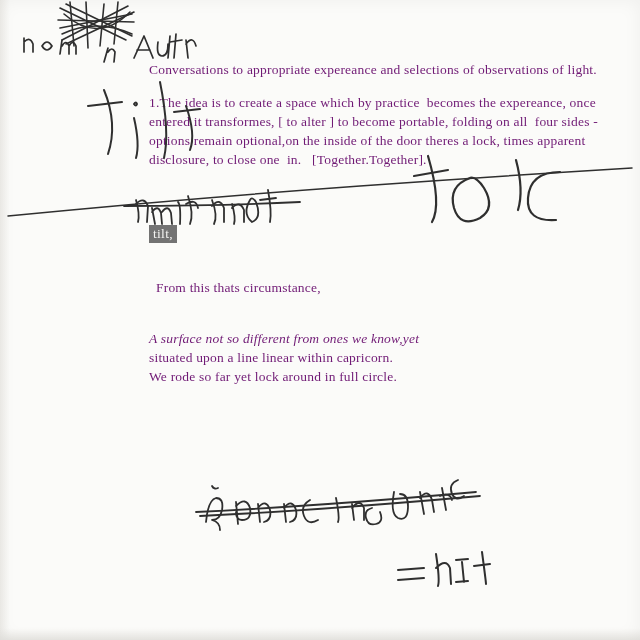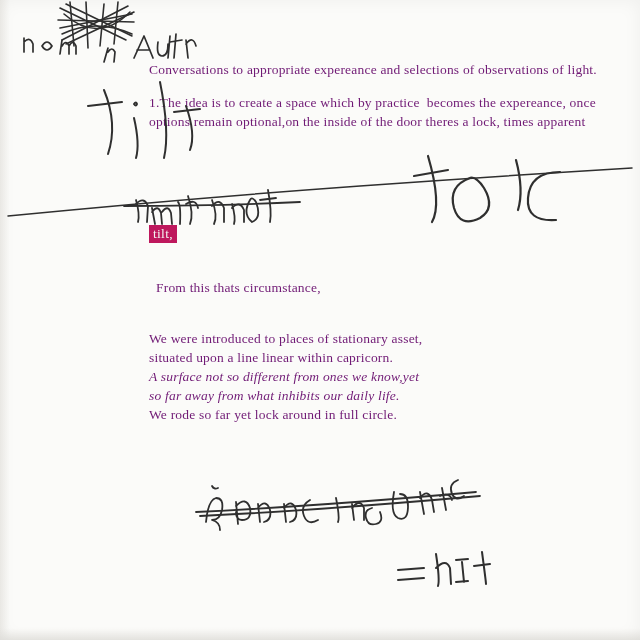--- a/index.html
+++ b/index.html
@@ -58,21 +58,21 @@
     width: 470px;
   }
   #para1 .ln { display: block; white-space: pre; }
 
   #tilt-wrap {
     position: absolute;
     left: 149px;
     top: 224px;
   }
   #tilt {
-    background: #be185d;
+    background: #737373;
     color: #f3f3f1;
     padding: 1px 4px 2px 4px;
     font-family: "Liberation Serif", serif;
     font-size: 13.5px;
     letter-spacing: 0.3px;
   }
 
   #circumstance {
     left: 156px;
     top: 278px;
@@ -99,34 +99,34 @@
 
 <div id="page">
 
   <div class="paper-edge-left"></div>
   <div class="paper-edge-bottom"></div>
 
   <div class="typed" id="headline">Conversations to appropriate expereance and selections of observations of light.</div>
 
   <div class="typed" id="para1">
     <span class="ln">1.The idea is to create a space which by practice  becomes the expereance, once</span>
+    <span class="ln">entered it transformes, [ to alter ] to become portable, folding on all  four sides -</span>
     <span class="ln">options remain optional,on the inside of the door theres a lock, times apparent</span>
+    <span class="ln">disclosure, to close one  in.   [Together.Together].</span>
   </div>
 
   <div id="tilt-wrap">
     <span id="tilt">tilt,</span>
   </div>
 
   <div class="typed" id="circumstance">From this thats circumstance,</div>
 
   <div class="typed" id="verse">
-    <span class="ln">We were introduced to places of stationary asset,</span>
+    <span class="ln ital">A surface not so different from ones we know,yet</span>
     <span class="ln">situated upon a line linear within capricorn.</span>
-    <span class="ln ital">A surface not so different from ones we know,yet</span>
-    <span class="ln ital">so far away from what inhibits our daily life.</span>
     <span class="ln">We rode so far yet lock around in full circle.</span>
   </div>
 
   <svg id="ink" viewBox="0 0 640 640">
     <g fill="none" stroke="#2f2f2f" stroke-linecap="round" stroke-linejoin="round">
 
       <g stroke-width="1.6">
         <path d="M60 8 L126 40"></path>
         <path d="M66 4 L132 36"></path>
         <path d="M128 6 L62 40"></path>

